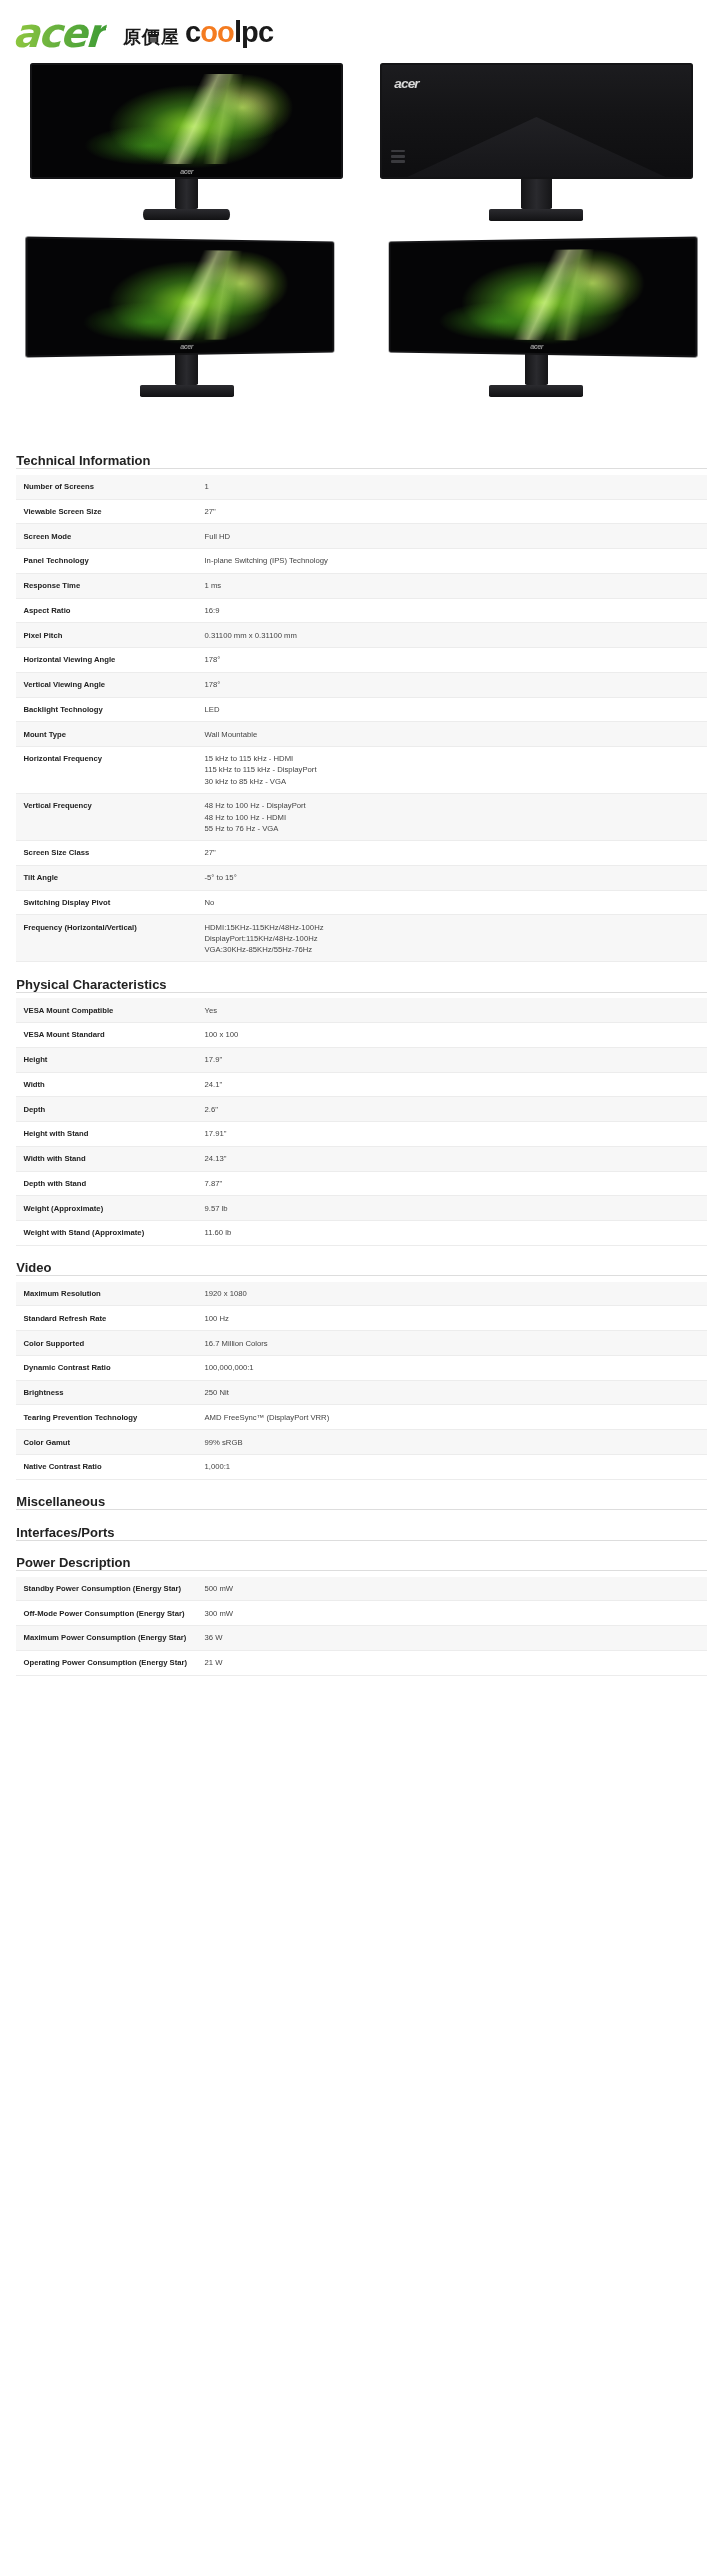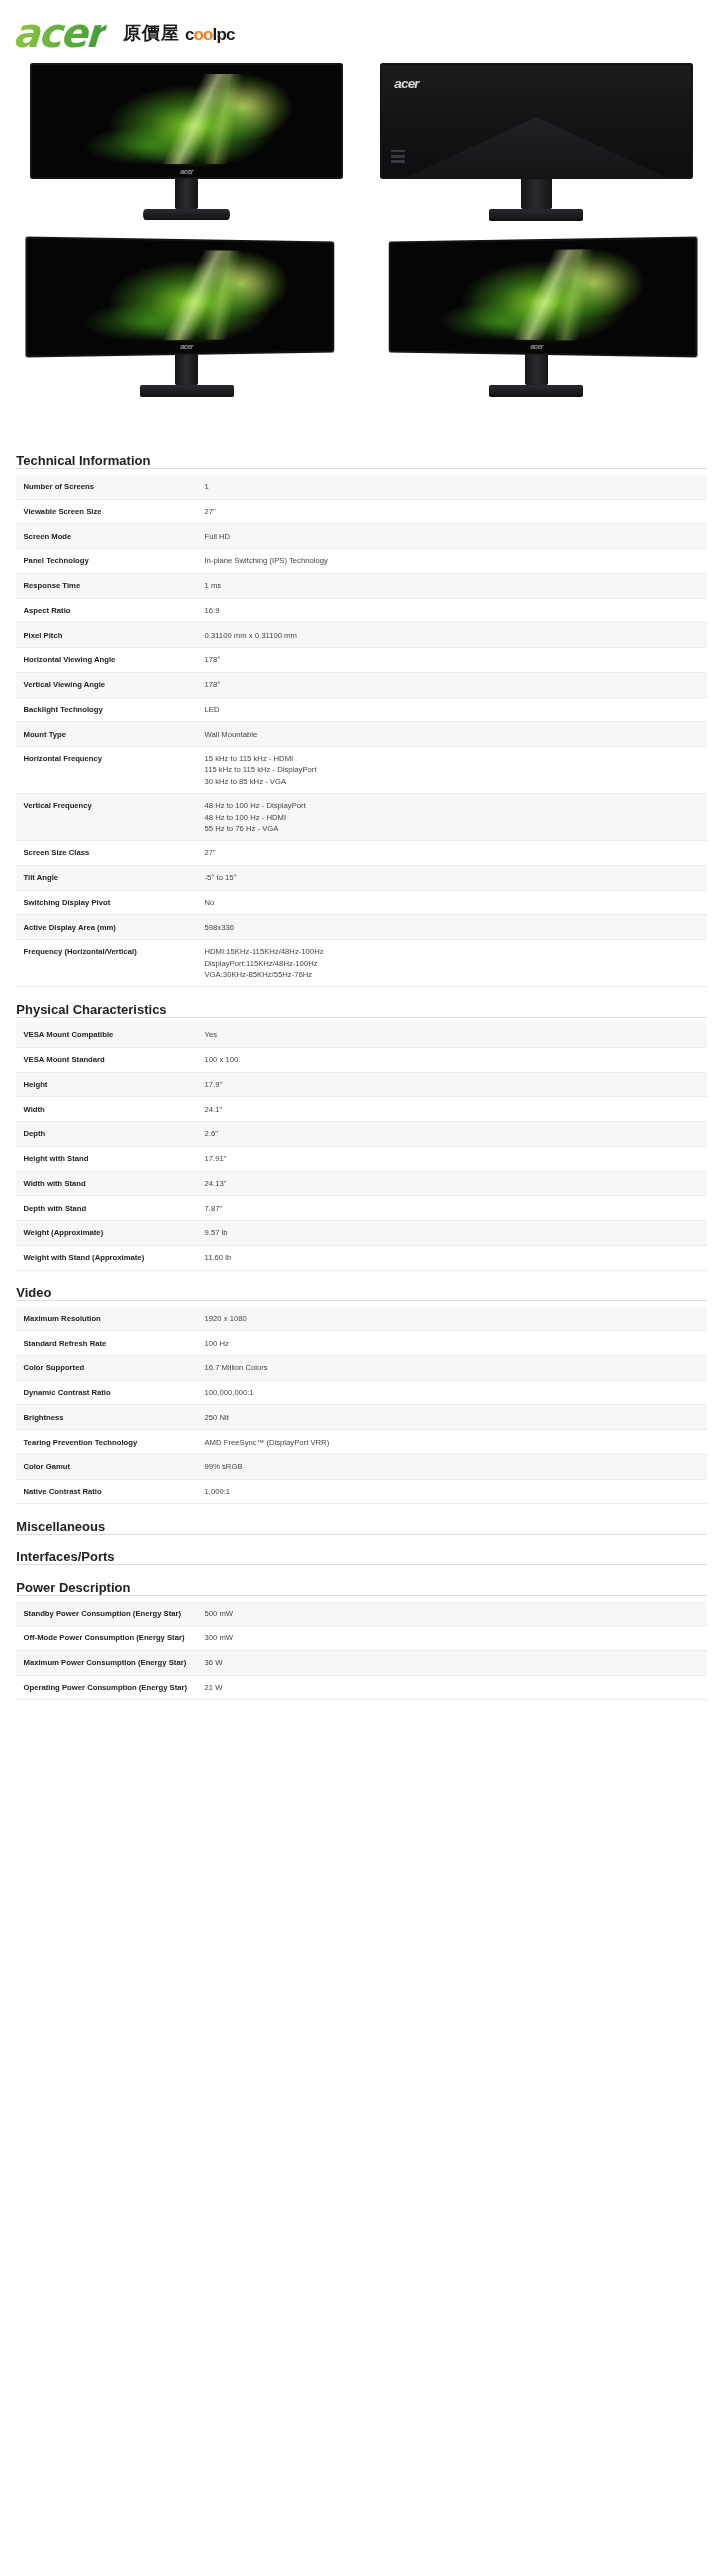--- a/index.html
+++ b/index.html
@@ -44,21 +44,21 @@
     font-size: 19px;
     font-weight: bold;
     color: #1a1a1a;
   }
   .coolpc-cn {
     font-family: "DejaVu Sans", sans-serif;
     font-size: 18px;
     letter-spacing: 0.9px;
   }
   .coolpc-word {
-    font-size: 17px;
+    font-size: 29px;
     letter-spacing: -0.9px;
     position: relative;
   }
   .coolpc-word .oo {
     color: #f47b20;
   }
 
   
   .gallery {
     padding: 5.4px 16.3px 9px 16.3px;
@@ -345,24 +345,20 @@
           </tr>
           <tr>
             <td class="k">Tilt Angle</td>
             <td class="v">-5° to 15°</td>
           </tr>
           <tr>
             <td class="k">Switching Display Pivot</td>
             <td class="v">No</td>
           </tr>
           <tr>
-            <td class="k">Active Display Area (mm)</td>
-            <td class="v">598x336</td>
-          </tr>
-          <tr>
             <td class="k">Frequency (Horizontal/Vertical)</td>
             <td class="v">HDMI:15KHz-115KHz/48Hz-100Hz
 DisplayPort:115KHz/48Hz-100Hz
 VGA:30KHz-85KHz/55Hz-76Hz</td>
           </tr>
         </tbody>
       </table>
       <div class="section-title">Physical Characteristics</div>
       <table class="spec">
         <tbody>

